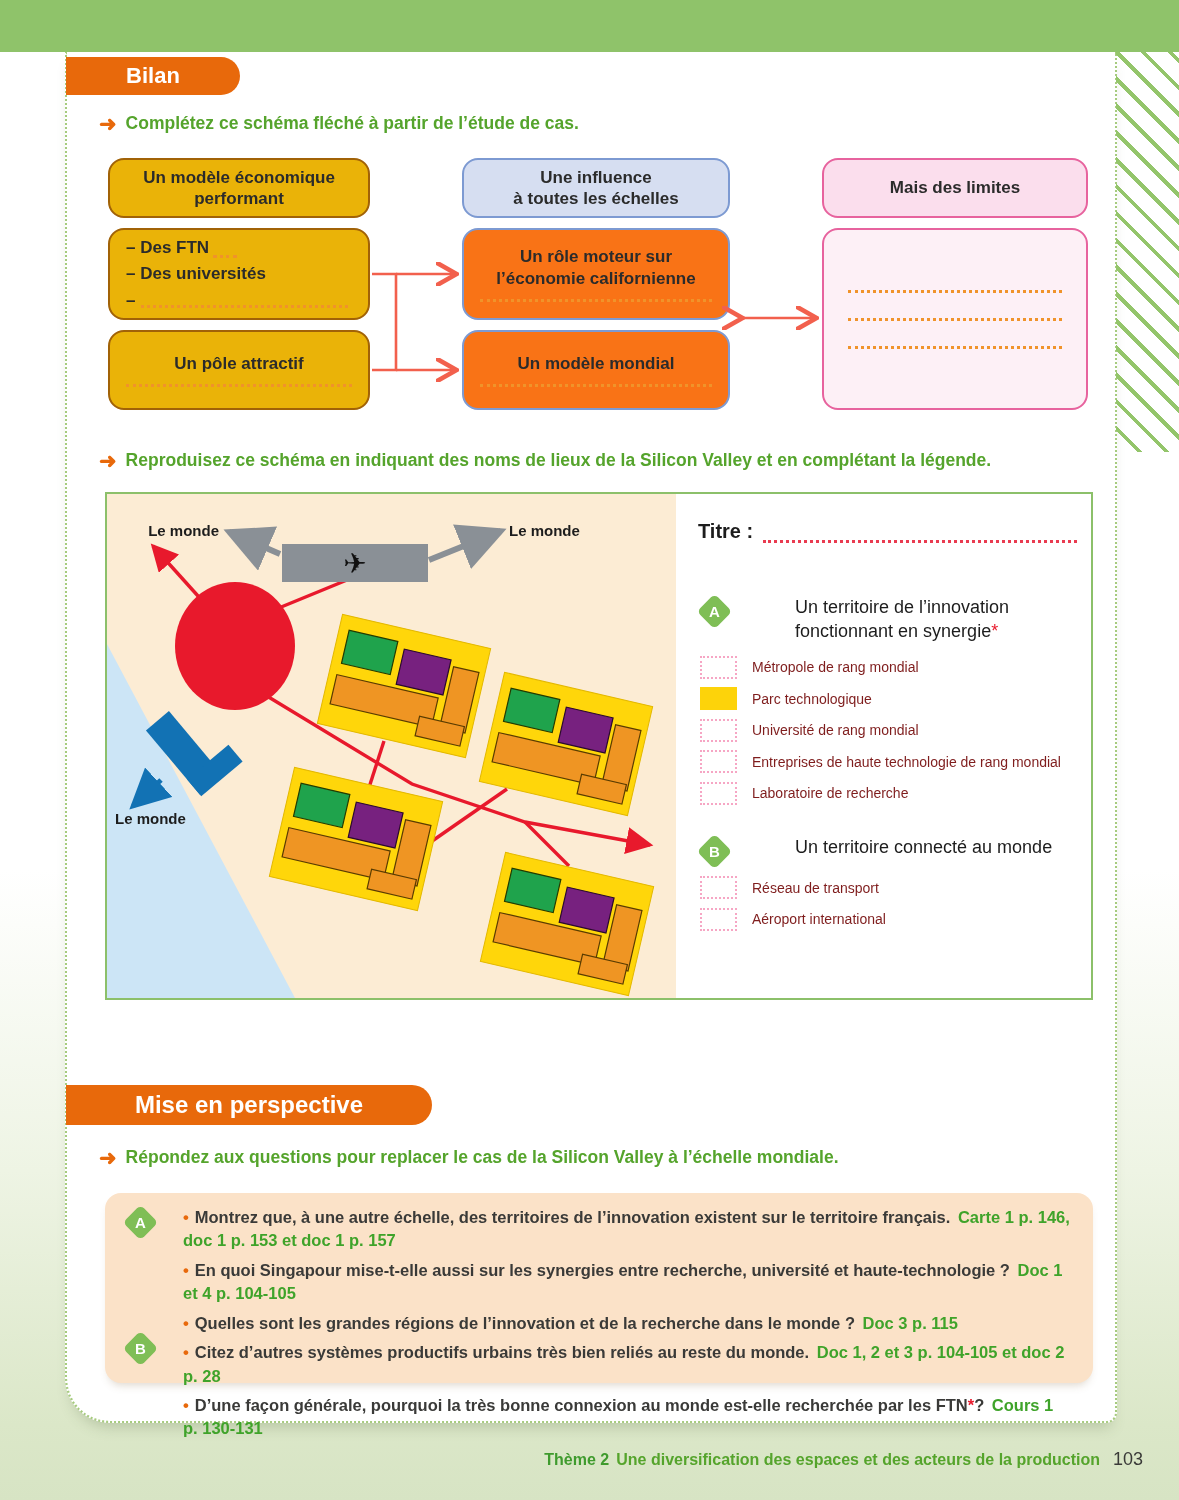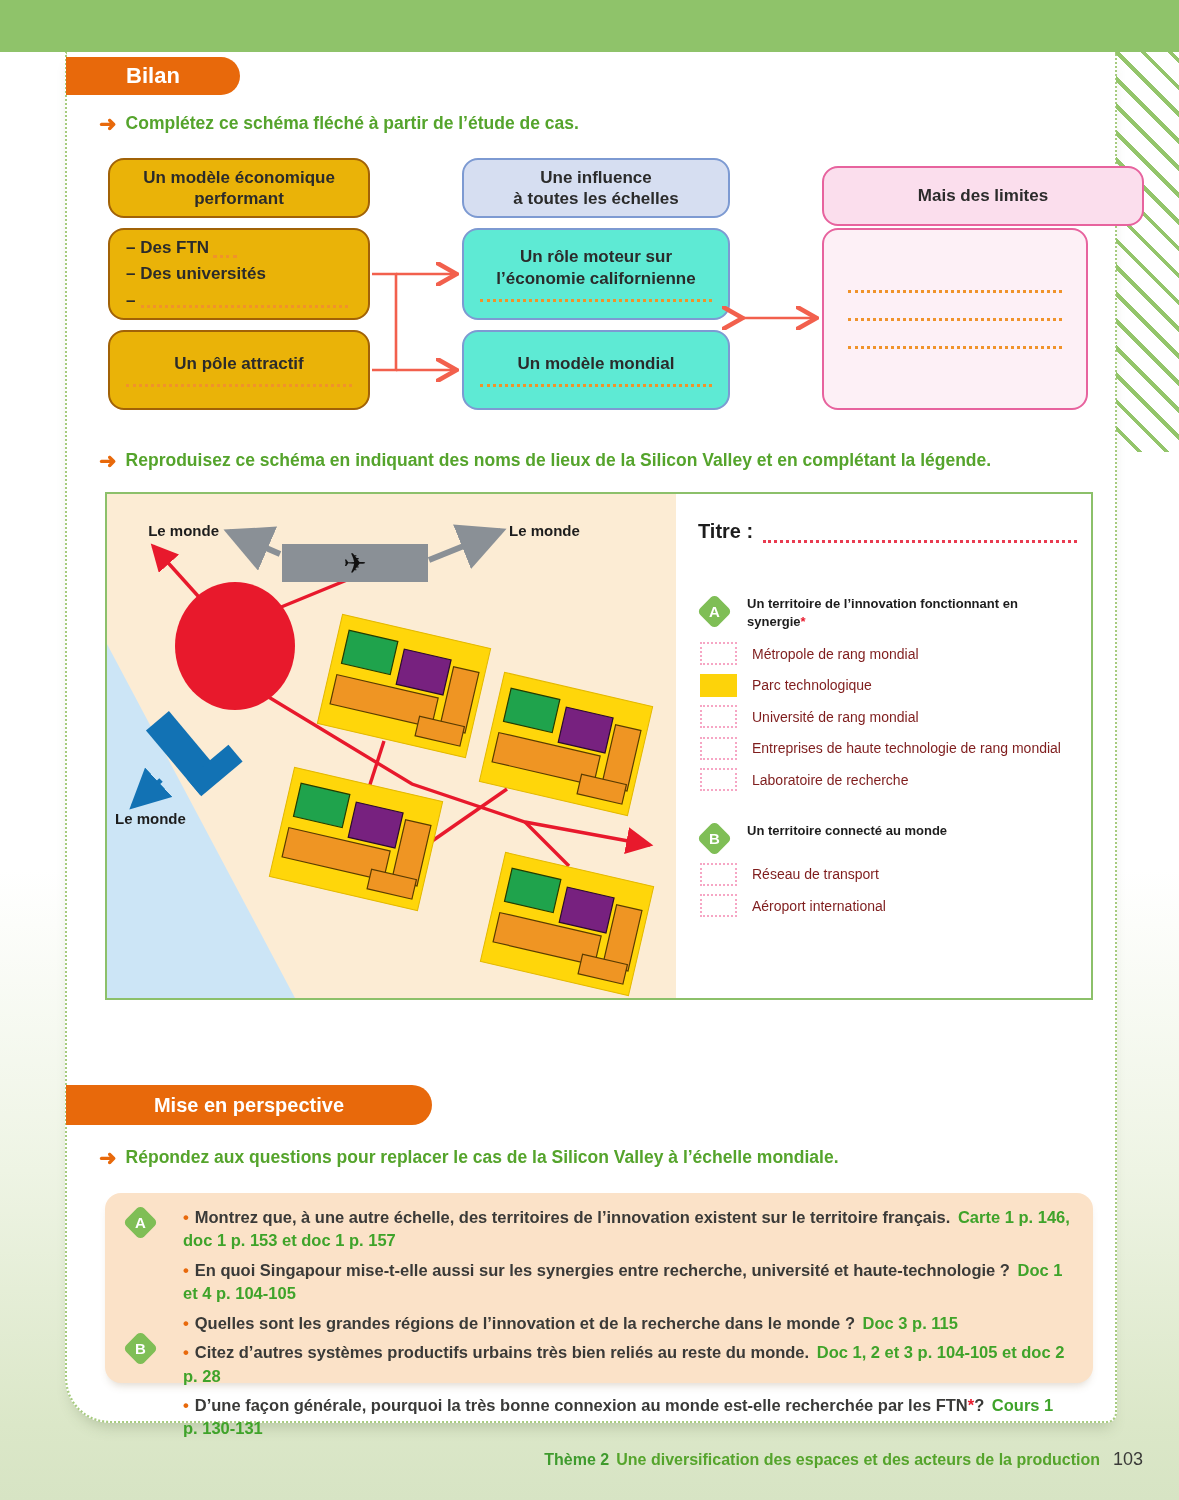--- a/index.html
+++ b/index.html
@@ -14,29 +14,29 @@
   .stripes{position:absolute;left:1116px;top:52px;width:63px;height:400px;
     background:repeating-linear-gradient(45deg,transparent 0 15px,#94c56b 15px 19px);}
   .panel{position:absolute;left:65px;top:52px;width:1048px;height:1369px;background:#ffffff;
     border-left:2px dotted #a6cb7e;border-right:2px dotted #a6cb7e;border-bottom:2px dotted #a6cb7e;
     border-bottom-left-radius:45px;border-bottom-right-radius:10px;
     box-shadow:0 10px 14px -6px rgba(80,100,60,.25);}
   
   .badge{position:absolute;background:#e8690b;color:#fff;font-weight:bold;
     display:flex;align-items:center;justify-content:center;border-radius:0 20px 20px 0;}
   .badge-bilan{left:66px;top:57px;width:174px;height:38px;font-size:22px;}
-  .badge-persp{left:66px;top:1085px;width:366px;height:40px;font-size:20px;}
+  .badge-persp{left:66px;top:1085px;width:366px;height:40px;font-size:24px;}
   .instr{position:absolute;display:flex;align-items:center;gap:9px;}
   .instr-arrow{color:#e8690b;font-size:21px;font-weight:bold;line-height:1;}
   .instr-text{color:#55a42c;font-weight:bold;font-size:17.5px;}
   
   .fc-box{position:absolute;border-radius:16px;box-sizing:border-box;font-weight:bold;
     color:#2b2b2b;font-size:17px;line-height:1.25;}
   .fc-green{background:#eab308;border:2px solid #a16207;}
-  .fc-blue{background:#5eead4;border:2px solid #7d9ad2;}
+  .fc-blue{background:#f97316;border:2px solid #7d9ad2;}
   .fc-blue.fc-header{background:#d6def1;}
   .fc-pink{background:#fdf0f6;border:2px solid #e7639e;}
   .fc-pink.fc-header{background:#fbdeed;}
   .fc-header{display:flex;align-items:center;justify-content:center;text-align:center;padding:4px 10px;}
   .fc-center{display:flex;flex-direction:column;align-items:center;justify-content:center;
     text-align:center;padding:8px 16px;gap:10px;}
   .dotline{border-bottom:3px dotted #f0932a;width:100%;}
   .dotline.short{width:24px;margin-left:4px;border-bottom-width:3px;}
   .fc-list{display:flex;flex-direction:column;justify-content:center;padding:8px 16px;gap:5px;}
   .fc-list .li{display:flex;align-items:flex-end;}
@@ -47,21 +47,21 @@
   .mapbox{position:absolute;left:105px;top:492px;width:988px;height:508px;box-sizing:border-box;
     border:2px solid #8cc06a;background:#fff;display:flex;}
   .legend{width:415px;box-sizing:border-box;padding:20px 14px 0 22px;}
   .titre-row{display:flex;align-items:flex-end;gap:10px;margin:6px 0 52px 0;}
   .titre-label{font-weight:bold;font-size:20px;color:#1d1d1d;}
   .titre-leader{flex:1;border-bottom:3.5px dotted #e93b50;height:18px;}
   .lg-section{display:flex;gap:14px;margin-bottom:12px;align-items:flex-start;}
   .diamond{width:25px;height:25px;min-width:25px;background:#7fbe56;transform:rotate(45deg);
     border-radius:5px;display:flex;align-items:center;justify-content:center;margin:4px 6px 0 4px;}
   .diamond i{transform:rotate(-45deg);font-style:normal;color:#fff;font-weight:bold;font-size:15px;}
-  .lg-title{font-weight:bold;font-size:13px;color:#1d1d1d;line-height:1.35;max-width:310px;}
+  .lg-title{font-weight:normal;font-size:18px;color:#1d1d1d;line-height:1.35;max-width:310px;margin-left:48px;}
   .star{color:#e8192c;}
   .lg-item{display:flex;align-items:center;gap:15px;margin:0 0 8.5px 2px;}
   .swatch{width:37px;height:23px;box-sizing:border-box;}
   .swatch.dotted{border:2px dotted #f6a6c4;background:#fff;}
   .swatch.yellow{background:#fdd30a;}
   .lg-text{font-size:14px;color:#7f1d1d;}
   .lg-gap{height:22px;}
   
   .qbox{position:absolute;left:105px;top:1193px;width:988px;height:190px;box-sizing:border-box;
     background:#fbe2c8;border-radius:16px;padding:13px 22px 10px 78px;
@@ -92,21 +92,21 @@
 
 <div class="fc-box fc-green fc-header" style="left:108px;top:158px;width:262px;height:60px;">
   <span>Un modèle économique performant</span>
 </div>
 <div class="fc-box fc-blue fc-header" style="left:462px;top:158px;width:268px;height:60px;">
   <span>
     <span>Une influence</span><br>
     <span>à toutes les échelles</span>
   </span>
 </div>
-<div class="fc-box fc-pink fc-header" style="left:822px;top:166px;width:322px;height:60px;text-align:right;">
+<div class="fc-box fc-pink fc-header" style="left:822px;top:158px;width:266px;height:60px;text-align:right;">
   <span>Mais des limites</span>
 </div>
 
 <div class="fc-box fc-green fc-list" style="left:108px;top:228px;width:262px;height:92px;">
   <div class="li">
       <span>– Des FTN</span>
       <span class="dotline short"></span>
     </div>
   <div class="li">
       <span>– Des universités</span>

